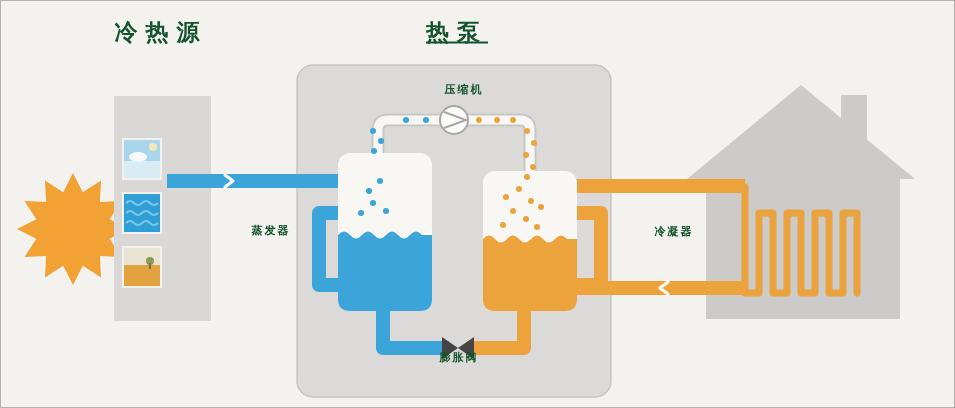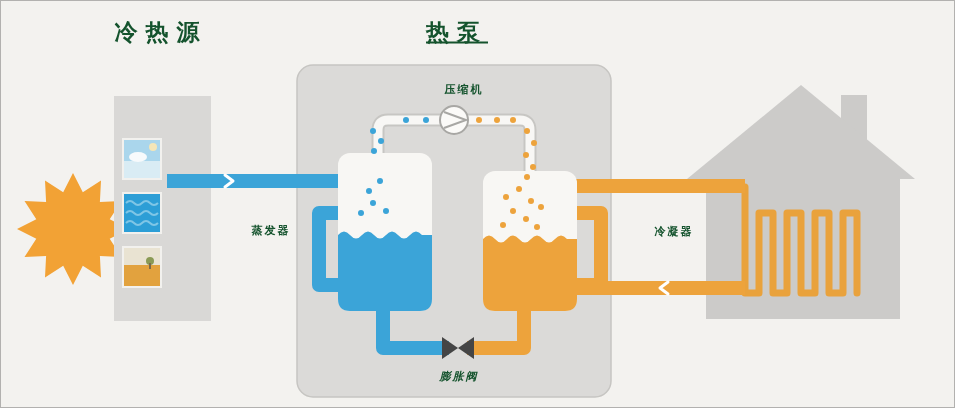--- a/index.html
+++ b/index.html
@@ -129,15 +129,15 @@
     <path d="M224 174 L232 180 L224 186" fill="none" stroke="#ffffff" stroke-width="3" stroke-linecap="round" stroke-linejoin="round"></path>
     <path d="M667 281 L659 287 L667 293" fill="none" stroke="#ffffff" stroke-width="3" stroke-linecap="round" stroke-linejoin="round"></path>
   </svg>
 
   <div class="label title" style="left:160px;top:31px;">冷热源</div>
   <div class="label title" style="left:456px;top:31px;text-decoration:underline;">热泵</div>
 
   <div class="label comp" style="left:463px;top:88px;">压缩机</div>
   <div class="label comp" style="left:270px;top:229px;">蒸发器</div>
   <div class="label comp" style="left:649px;top:230px;margin-left:24px;">冷凝器</div>
-  <div class="label comp" style="left:458px;top:375px;font-style:italic;">膨胀阀</div>
+  <div class="label comp" style="left:458px;top:356px;">膨胀阀</div>
 
 </div>
 
 </body></html>

